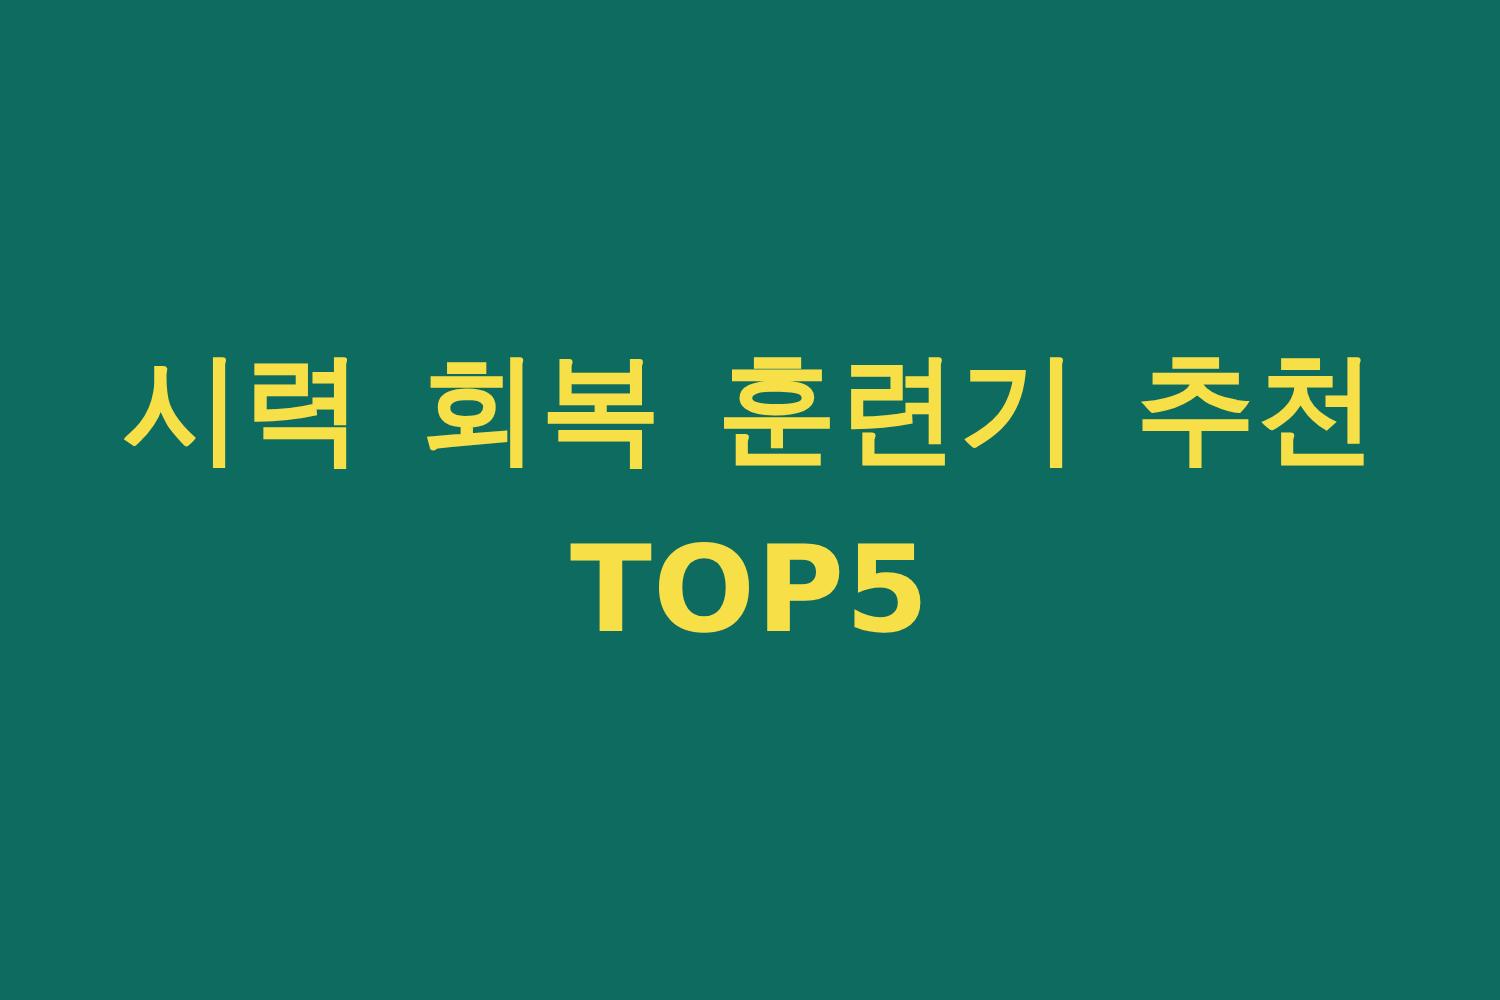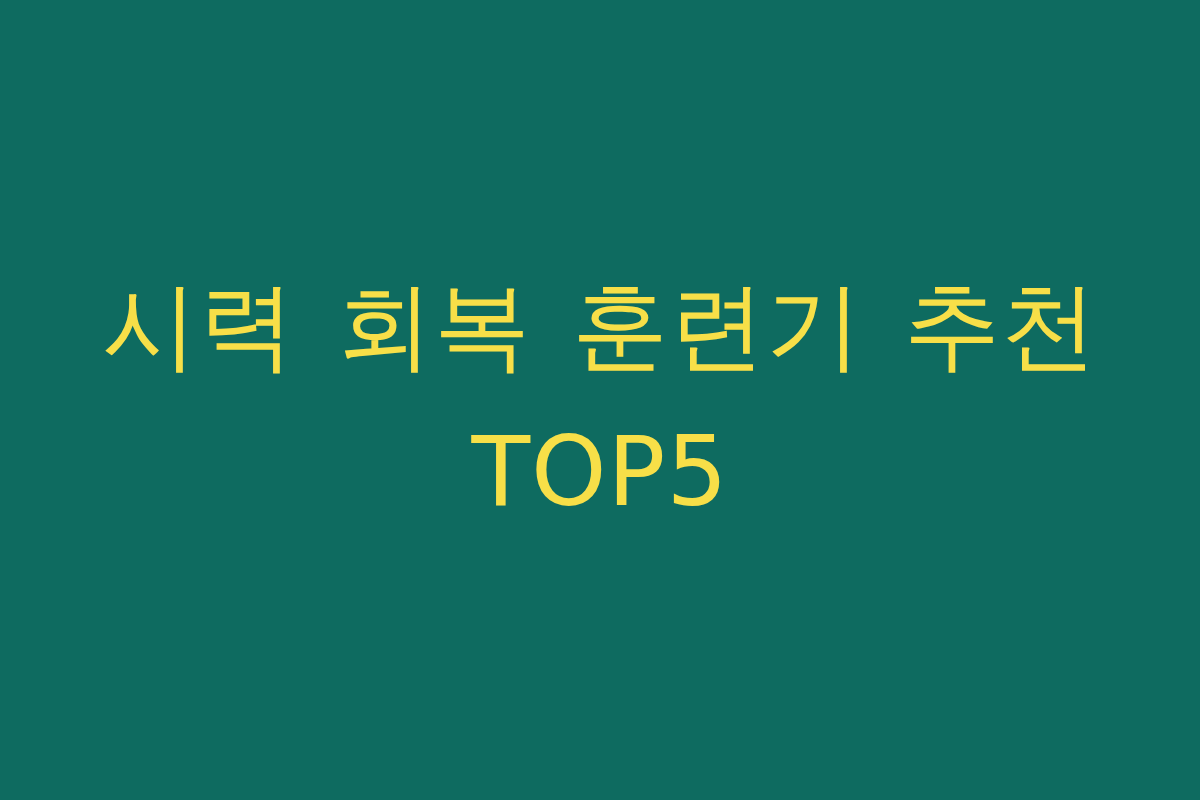--- a/index.html
+++ b/index.html
@@ -27,21 +27,21 @@
   }
 
   #headline {
     display: block;
     width: 1010px;
     margin: 0;
     padding: 0;
     text-align: center;
     color: #F7DF48;
     font-family: "DejaVu Sans", "Liberation Sans", sans-serif;
-    font-weight: 400;
+    font-weight: 700;
     font-size: 96px;
     line-height: 1.52;
     letter-spacing: 0.01em;
     word-spacing: 0.10em;
     white-space: normal;
     -webkit-font-smoothing: antialiased;
     text-rendering: optimizeLegibility;
   }
 </style>
 </head>

